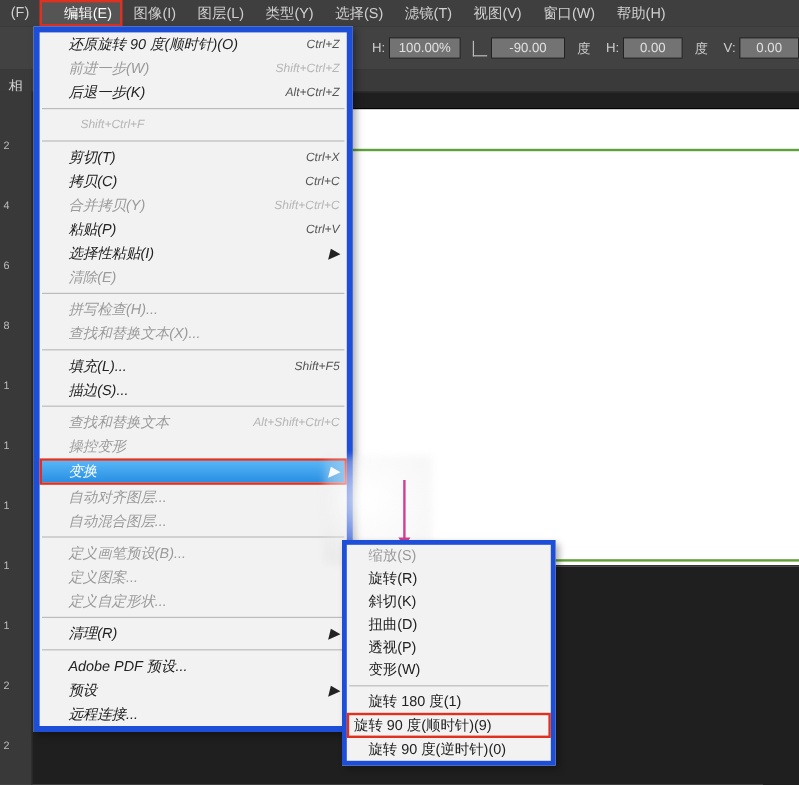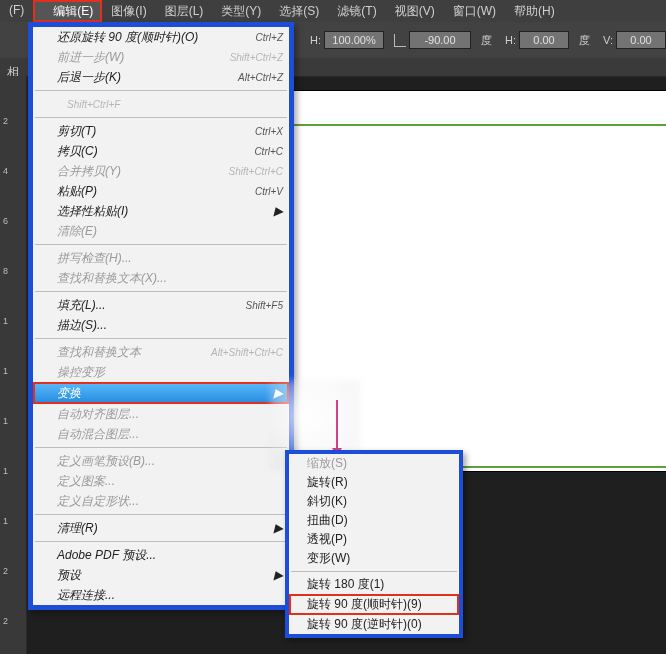--- a/index.html
+++ b/index.html
@@ -204,21 +204,21 @@
     box-shadow: 3px 3px 6px rgba(0,0,0,.35);
     color: #222;
     font-size: 12px;
   }
   .submenu .menu-item {
     padding-left: 18px;
     height: 19px;
   }
   .submenu .submenu-highlight {
     border: 2px solid #e03020;
-    padding-left: 16px;
+    padding-left: 4px;
     height: 17px;
   }
 
   
   .smudge {
     position: absolute;
     left: 270px; top: 380px;
     width: 90px; height: 90px;
     background: radial-gradient(circle at 40% 40%, rgba(255,255,255,.85), rgba(180,180,180,.1) 70%);
     filter: blur(3px);

